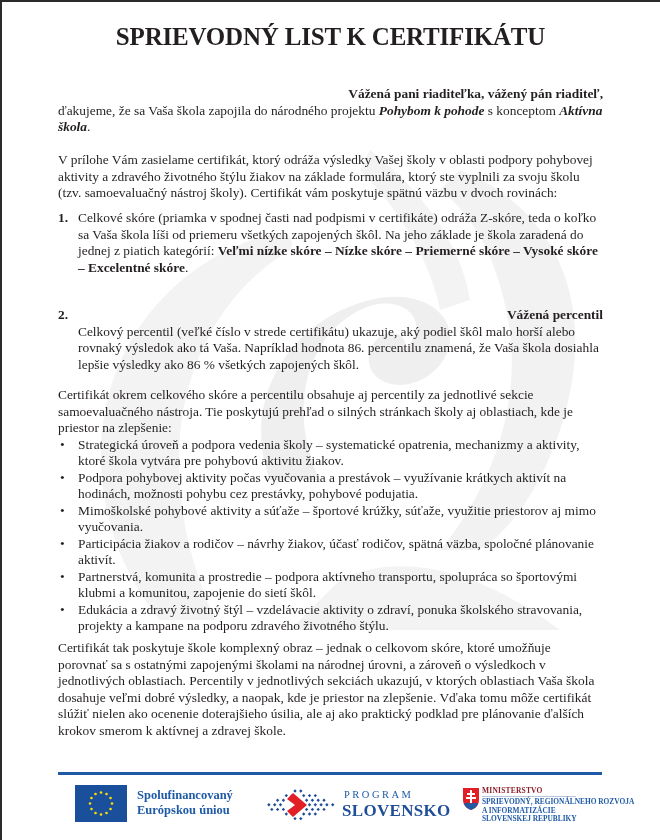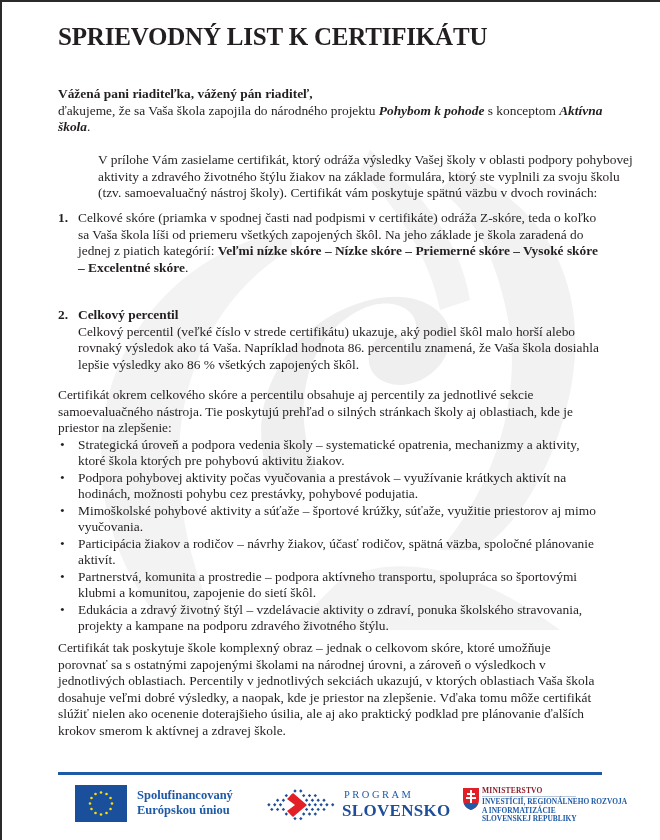--- a/index.html
+++ b/index.html
@@ -8,26 +8,26 @@
     position: relative;
     font-family: "Liberation Serif", "DejaVu Serif", serif;
     color: #231f20;
   }
   .frame-top { position: absolute; left: 0; top: 0; width: 660px; height: 2px; background: #2b2b2b; }
   .frame-left { position: absolute; left: 0; top: 0; width: 2px; height: 840px; background: #2b2b2b; }
   .watermark { position: absolute; left: 40px; top: 150px; width: 620px; height: 480px; pointer-events: none; }
   .page { position: absolute; left: 58px; top: 0; width: 560px; }
   h1 {
     position: absolute; left: 0; width: 545px; top: 23px; margin: 0;
-    text-align: left; font-size: 25px; font-weight: bold; letter-spacing: -0.2px;
+    text-align: center; font-size: 25px; font-weight: bold; letter-spacing: -0.2px;
     color: #231f20;
   }
   .txt { font-size: 13.4px; line-height: 16.5px; margin: 0; }
   .blk { position: absolute; left: 0; width: 545px; }
-  .b { font-weight: bold; }
+  .b { font-weight: bold; text-align: right; }
   .i { font-style: italic; font-weight: bold; }
   .num-item { position: absolute; left: 0; width: 545px; }
   .num-item .num { position: absolute; left: 0; top: 0; font-weight: bold; }
   .num-item .body { margin-left: 20px; }
   ul.bul { list-style: none; margin: 0; padding: 0; }
   ul.bul li { position: relative; padding-left: 20px; }
   ul.bul li .dot { position: absolute; left: 2px; top: 0; }
   .rule { position: absolute; left: 58px; top: 772px; width: 544px; height: 3px; background: #1f5aa6; }
   .footer { position: absolute; left: 16px; top: 785px; width: 660px; height: 40px; font-family: Liberation Serif, serif; }
   .eu-flag { position: absolute; left: 59px; top: 0; width: 52px; height: 37px; background: #1a4f9c; }
@@ -55,41 +55,41 @@
 </svg>
 
 <div class="page">
   <h1>SPRIEVODNÝ LIST K CERTIFIKÁTU</h1>
 
   <div class="blk txt" style="top:86px;">
     <div class="b">Vážená pani riaditeľka, vážený pán riaditeľ,</div>
     <div><span>ďakujeme, že sa Vaša škola zapojila do národného projektu </span><span class="i">Pohybom k pohode</span><span> s konceptom </span><span class="i">Aktívna škola</span><span>.</span></div>
   </div>
 
-  <p class="blk txt" style="top:152px;margin-left:40px;">V prílohe Vám zasielame certifikát, ktorý odráža výsledky Vašej školy v oblasti podpory pohybovej aktivity a zdravého životného štýlu žiakov na základe formulára, ktorý ste vyplnili za svoju školu (tzv. samoevaluačný nástroj školy). Certifikát vám poskytuje spätnú väzbu v dvoch rovinách:</p>
+  <p class="blk txt" style="top:152px;">V prílohe Vám zasielame certifikát, ktorý odráža výsledky Vašej školy v oblasti podpory pohybovej aktivity a zdravého životného štýlu žiakov na základe formulára, ktorý ste vyplnili za svoju školu (tzv. samoevaluačný nástroj školy). Certifikát vám poskytuje spätnú väzbu v dvoch rovinách:</p>
 
   <div class="num-item txt" style="top:210px;">
     <span class="num">1.</span>
     <div class="body">
       <div><span>Celkové skóre (priamka v spodnej časti nad podpismi v certifikáte) odráža Z-skóre, teda o koľko sa Vaša škola líši od priemeru všetkých zapojených škôl. Na jeho základe je škola zaradená do jednej z piatich kategórií: </span><span class="b">Veľmi nízke skóre – Nízke skóre – Priemerné skóre – Vysoké skóre – Excelentné skóre</span><span>.</span></div>
     </div>
   </div>
 
   <div class="num-item txt" style="top:307px;">
     <span class="num">2.</span>
     <div class="body">
-      <div class="b">Celkový percentil</div>
+      <div class="b">Vážená percentil</div>
       <div>Celkový percentil (veľké číslo v strede certifikátu) ukazuje, aký podiel škôl malo horší alebo rovnaký výsledok ako tá Vaša. Napríklad hodnota 86. percentilu znamená, že Vaša škola dosiahla lepšie výsledky ako 86 % všetkých zapojených škôl.</div>
     </div>
   </div>
 
   <div class="blk txt" style="top:387px;">
     <div>Certifikát okrem celkového skóre a percentilu obsahuje aj percentily za jednotlivé sekcie samoevaluačného nástroja. Tie poskytujú prehľad o silných stránkach školy aj oblastiach, kde je priestor na zlepšenie:</div>
     <ul class="bul">
-      <li><span class="dot">•</span><span>Strategická úroveň a podpora vedenia školy  – systematické opatrenia, mechanizmy a aktivity, ktoré škola ktorých pre pohybovú aktivitu žiakov.</span></li>
+      <li><span class="dot">•</span><span>Strategická úroveň a podpora vedenia školy  – systematické opatrenia, mechanizmy a aktivity, ktoré škola vytvára pre pohybovú aktivitu žiakov.</span></li>
       <li><span class="dot">•</span><span>Podpora pohybovej aktivity počas vyučovania a prestávok – využívanie krátkych aktivít na hodinách, možnosti pohybu cez prestávky, pohybové podujatia.</span></li>
       <li><span class="dot">•</span><span>Mimoškolské pohybové aktivity a súťaže – športové krúžky, súťaže, využitie priestorov aj mimo vyučovania.</span></li>
       <li><span class="dot">•</span><span>Participácia žiakov a rodičov – návrhy žiakov, účasť rodičov, spätná väzba, spoločné plánovanie aktivít.</span></li>
       <li><span class="dot">•</span><span>Partnerstvá, komunita a prostredie – podpora aktívneho transportu, spolupráca so športovými klubmi a komunitou, zapojenie do sietí škôl.</span></li>
       <li><span class="dot">•</span><span>Edukácia a zdravý životný štýl – vzdelávacie aktivity o zdraví, ponuka školského stravovania, projekty a kampane na podporu zdravého životného štýlu.</span></li>
     </ul>
   </div>
 
   <p class="blk txt" style="top:640px;">Certifikát tak poskytuje škole komplexný obraz – jednak o celkovom skóre, ktoré umožňuje porovnať sa s ostatnými zapojenými školami na národnej úrovni, a zároveň o výsledkoch v jednotlivých oblastiach. Percentily v jednotlivých sekciách ukazujú, v ktorých oblastiach Vaša škola dosahuje veľmi dobré výsledky, a naopak, kde je priestor na zlepšenie. Vďaka tomu môže certifikát slúžiť nielen ako ocenenie doterajšieho úsilia, ale aj ako praktický podklad pre plánovanie ďalších krokov smerom k aktívnej a zdravej škole.</p>
 </div>
@@ -163,17 +163,17 @@
   <div class="ps-text2">SLOVENSKO</div>
 
   <svg class="mirri-crest" viewBox="0 0 18 24">
     <path d="M1 1 H17 V13 C17 19 12 22 9 23 C6 22 1 19 1 13 Z" fill="#e21e26"></path>
     <path d="M8 3 H10 V6 H13 V8 H10 V10 H14 V12 H10 V16 H8 V12 H4 V10 H8 V8 H5 V6 H8 Z" fill="#ffffff"></path>
     <path d="M2 17 C5 15 7 16 9 17 C11 16 13 15 16 17 C14 21 11 22 9 23 C7 22 4 21 2 17 Z" fill="#1f5aa6"></path>
   </svg>
   <div class="mirri-title">MINISTERSTVO</div>
   <div class="mirri-line"></div>
   <div class="mirri-lines">
-    <div>INVESTÍCIÍ, REGIONÁLNEHO ROZVOJA</div>
+    <div>SPRIEVODNÝ, REGIONÁLNEHO ROZVOJA</div>
     <div>A INFORMATIZÁCIE</div>
     <div>SLOVENSKEJ REPUBLIKY</div>
   </div>
 </div>
 
 </body></html>

